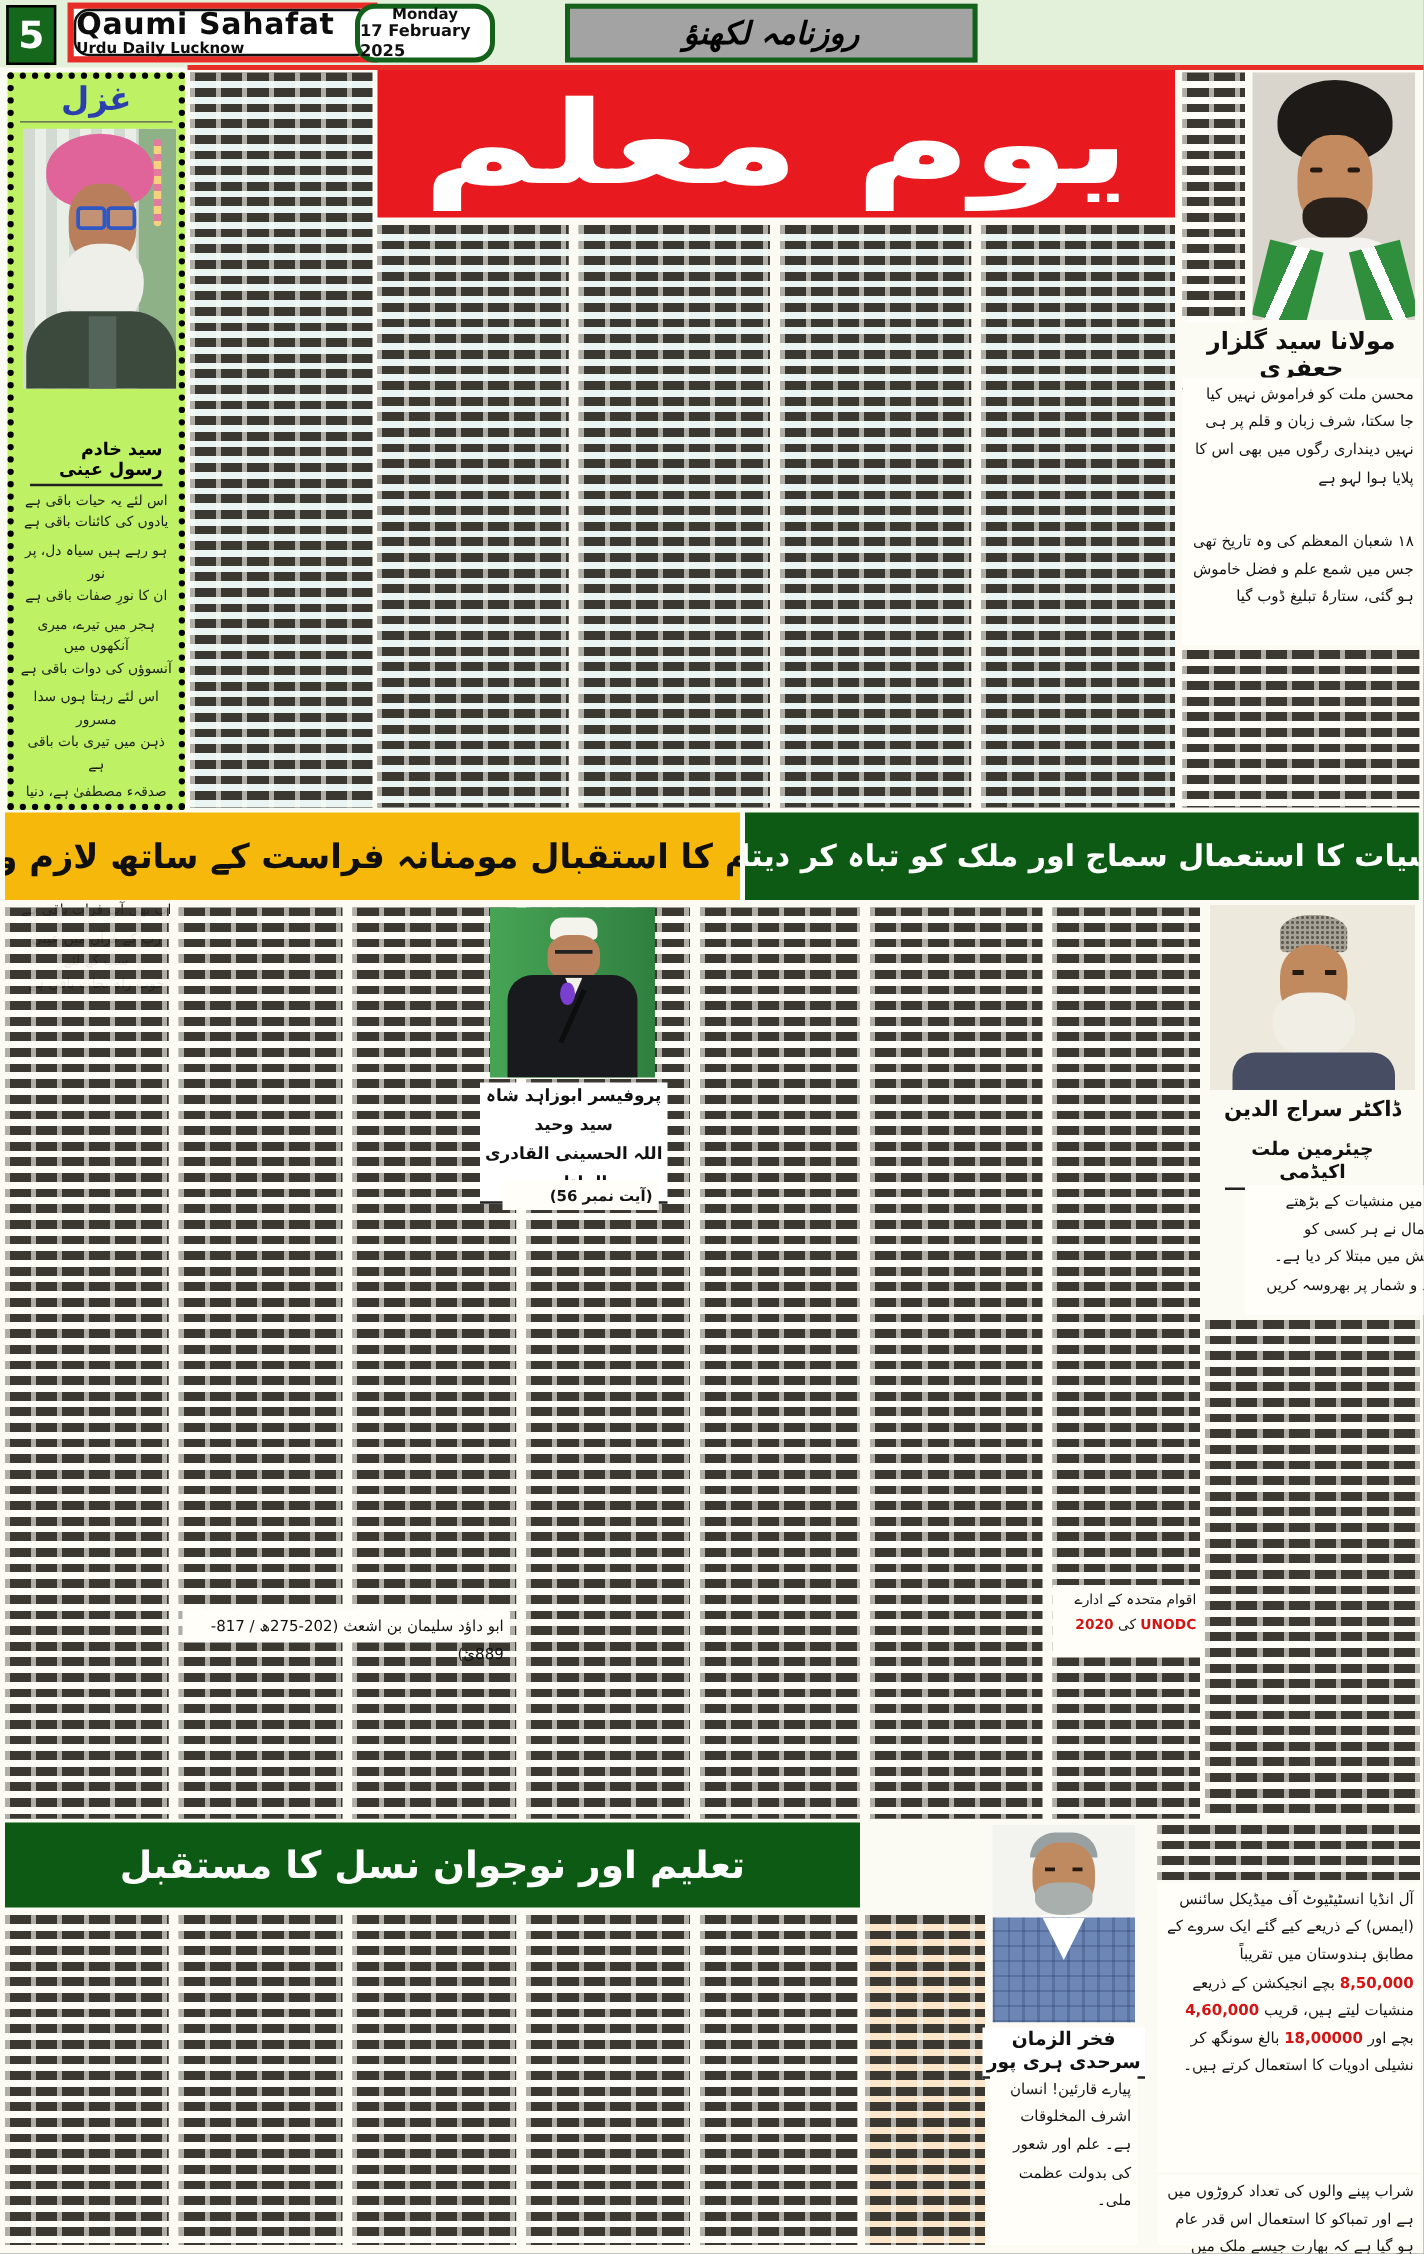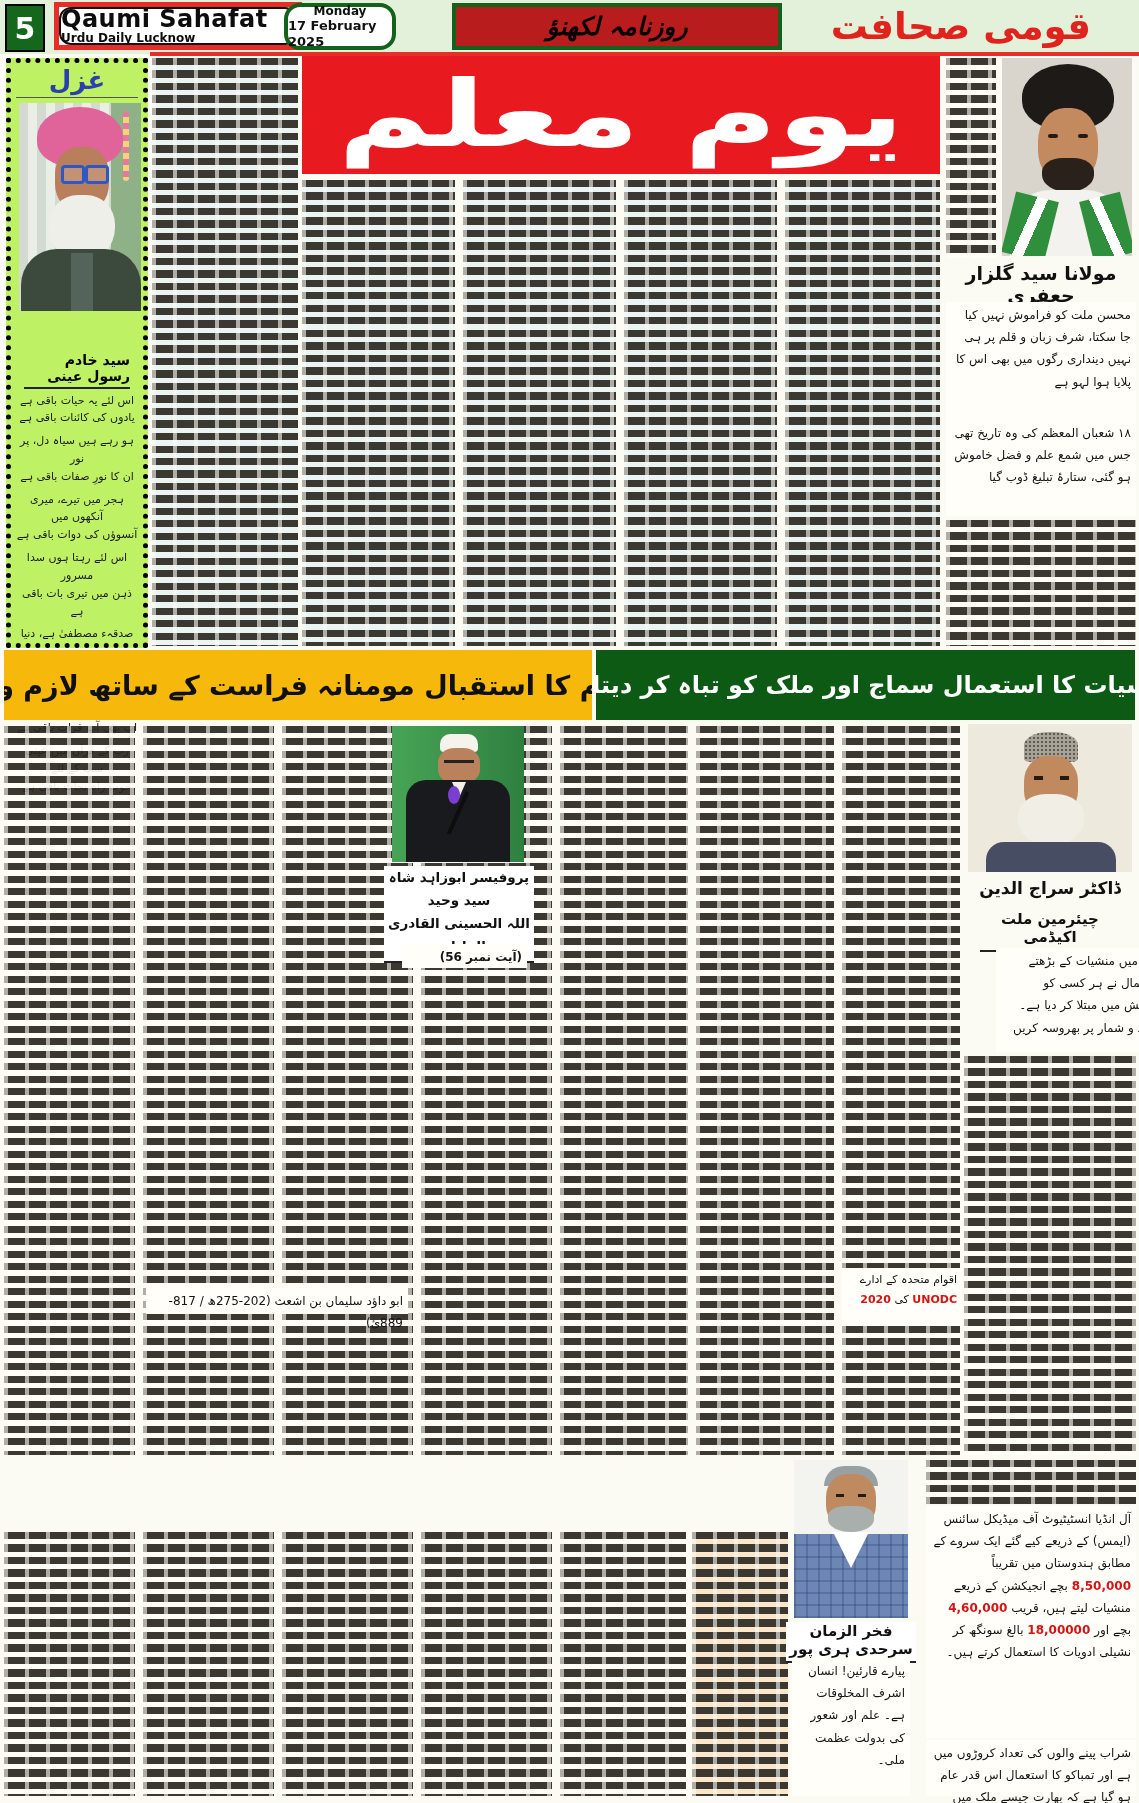--- a/index.html
+++ b/index.html
@@ -26,21 +26,21 @@
           color:#fff;font-weight:bold;font-size:30px;display:flex;align-items:center;justify-content:center;}
   #mast{left:54px;top:2px;width:248px;height:48px;background:#fff;border:5px solid #e62d28;box-sizing:border-box;}
   #mastin{width:100%;height:100%;border:2px solid #111;border-radius:12px;box-sizing:border-box;
           display:flex;flex-direction:column;justify-content:center;}
   #mast .l1{font-size:24px;font-weight:900;letter-spacing:.5px;color:#0d0d0d;line-height:1;}
   #mast .l2{font-size:12px;font-weight:800;color:#0d0d0d;line-height:1.2;}
   #datebox{left:284px;top:3px;width:112px;height:47px;background:#fff;border:4px solid #14611c;border-radius:16px;
            box-sizing:border-box;display:flex;flex-direction:column;align-items:center;justify-content:center;}
   #datebox .d1{font-size:12px;font-weight:bold;color:#111;line-height:1.2;}
   #datebox .d2{font-size:13px;font-weight:bold;color:#111;line-height:1.2;}
-  #callig{left:452px;top:3px;width:330px;height:47px;background:#b91c1c;border:4px solid #14611c;box-sizing:border-box;
+  #callig{left:452px;top:3px;width:330px;height:47px;background:#a3a3a3;border:4px solid #14611c;box-sizing:border-box;
           display:flex;align-items:center;justify-content:center;font-size:25px;font-weight:bold;color:#000;
           font-style:italic;}
   #utitle{right:48px;top:2px;font-size:37px;font-weight:900;color:#e0231c;direction:rtl;line-height:50px;}
   #redrule{left:150px;top:52px;width:989px;height:4px;background:#e62d28;}
   
   #ghz{left:6px;top:58px;width:142px;height:590px;background:#bef264;border:5px dotted #000;box-sizing:border-box;
        padding:3px 5px;}
   #ghz .ti{color:#2b3fae;font-size:26px;font-weight:bold;text-align:center;border-bottom:1px solid #555;
            padding-bottom:2px;direction:rtl;line-height:1.1;}
   #ghz .poet{direction:rtl;font-size:14px;font-weight:bold;border-bottom:2px solid #222;
@@ -70,21 +70,20 @@
     <div id="mastin">
       <div class="l1">Qaumi Sahafat</div>
       <div class="l2">Urdu Daily Lucknow</div>
     </div>
   </div>
   <div id="datebox" class="abs">
     <div class="d1">Monday</div>
     <div class="d2">17 February 2025</div>
   </div>
   <div id="callig" class="abs urdu">روزنامہ لکھنؤ</div>
-  <div id="utitle" class="abs">قومی صحافت</div>
   <div id="redrule" class="abs"></div>
 
   <div id="ghz" class="abs">
     <div class="ti">غزل</div>
 
     <div class="ph abs" style="left:8px;top:40px;width:122px;height:208px;background:
          repeating-linear-gradient(90deg,#d3dad2 0 9px,#e9eee7 9px 18px);">
       <div style="left:92px;top:0;width:30px;height:208px;background:#8fb188;"></div>
       <div style="left:104px;top:8px;width:6px;height:70px;background:
            repeating-linear-gradient(180deg,#e57aa0 0 6px,#f4d27e 6px 12px);border-radius:3px;"></div>
@@ -180,20 +179,23 @@
     <div style="left:18px;top:118px;width:130px;height:30px;background:#474d63;border-radius:18px 18px 0 0;"></div>
   </div>
   <div class="abs cap" style="left:964px;top:878px;width:172px;font-size:17px;">ڈاکٹر سراج الدین</div>
   <div class="abs cap rule" style="left:980px;top:910px;width:140px;font-size:15px;padding-bottom:4px;">چیئرمین ملت اکیڈمی</div>
   <div class="abs sn col-white urdu" style="left:996px;top:948px;width:172px;height:104px;">ملک میں منشیات کے بڑھتے استعمال نے ہر کسی کو تشویش میں مبتلا کر دیا ہے۔ اعداد و شمار پر بھروسہ کریں تو</div>
   <div class="abs ft col-white" style="left:964px;top:1056px;width:172px;height:399px;"></div>
   <div class="abs sn col-white urdu" style="left:842px;top:1268px;width:120px;height:58px;font-size:11px;">
     <span>اقوام متحدہ کے ادارے </span><span class="red">UNODC</span><span> کی </span><span class="red">2020</span>
   </div>
 
+  <div id="bandG2" class="abs band">
+    <span class="urdu">تعلیم اور نوجوان نسل کا مستقبل</span>
+  </div>
   <div class="abs ft col-white" style="left:4px;top:1532px;width:131px;height:264px;"></div>
   <div class="abs ft col-white" style="left:143px;top:1532px;width:131px;height:264px;"></div>
   <div class="abs ft col-white" style="left:282px;top:1532px;width:131px;height:264px;"></div>
   <div class="abs ft col-white" style="left:421px;top:1532px;width:131px;height:264px;"></div>
   <div class="abs ft col-white" style="left:560px;top:1532px;width:126px;height:264px;"></div>
   <div class="abs ft col-peach" style="left:692px;top:1532px;width:96px;height:264px;"></div>
 
   <div class="ph abs" style="left:794px;top:1460px;width:114px;height:158px;background:#f3f3f0;">
     <div style="left:30px;top:6px;width:54px;height:20px;background:#98a0a2;border-radius:24px 24px 0 0;"></div>
     <div style="left:32px;top:14px;width:50px;height:54px;background:#c08a61;border-radius:42%;"></div>

